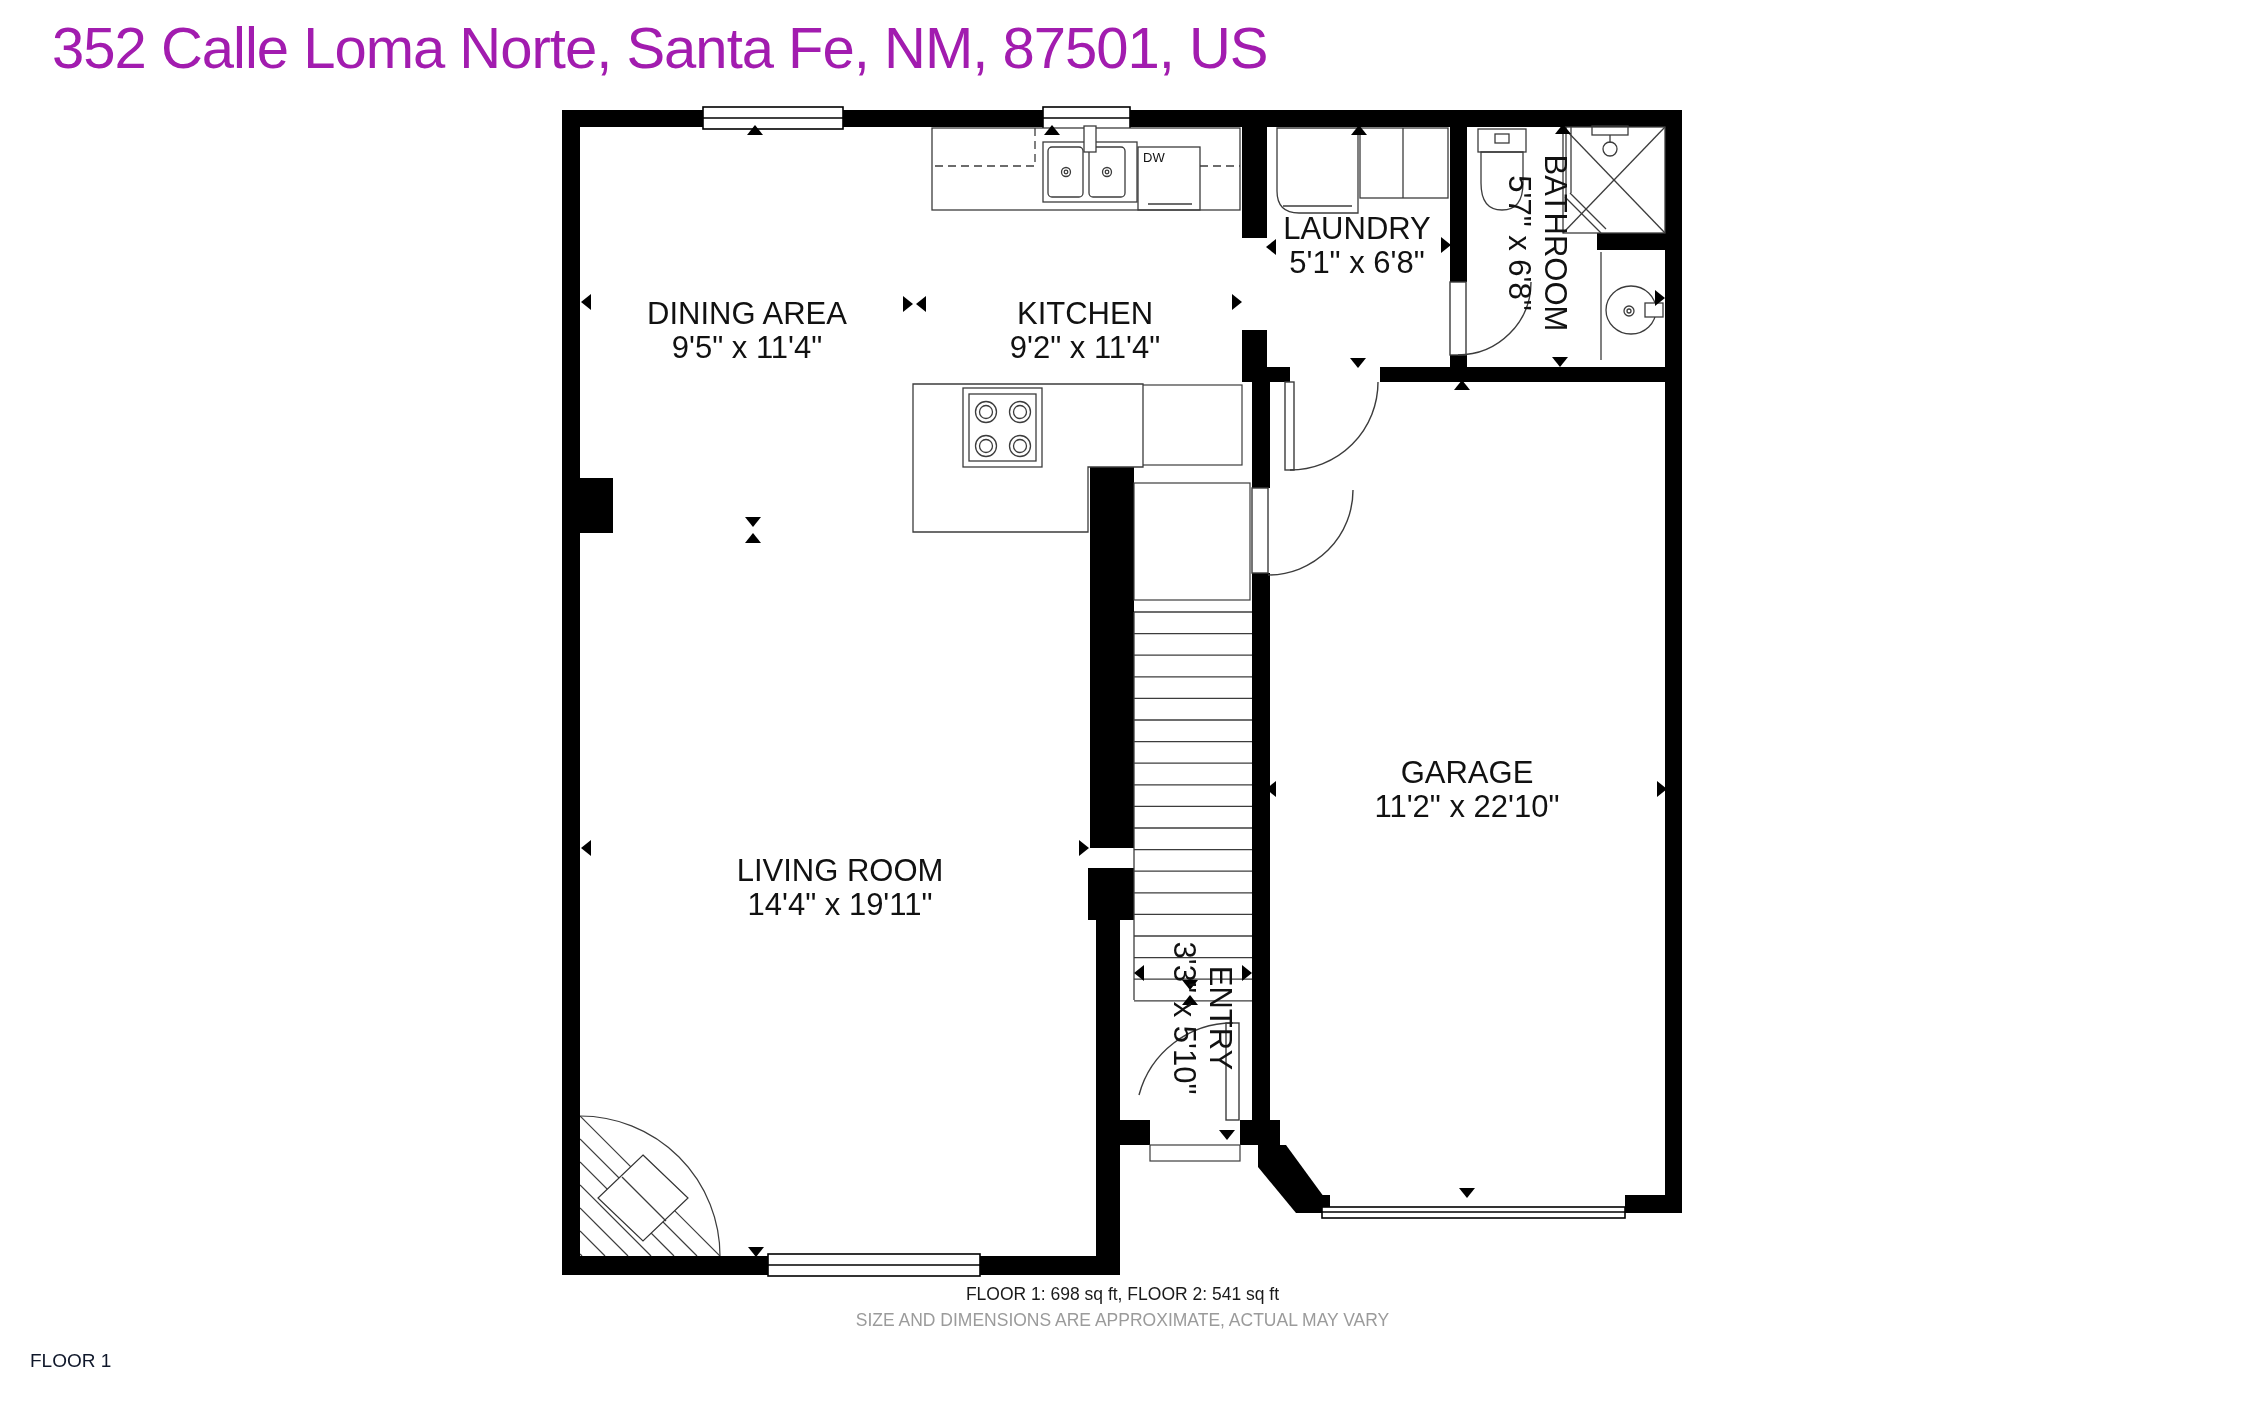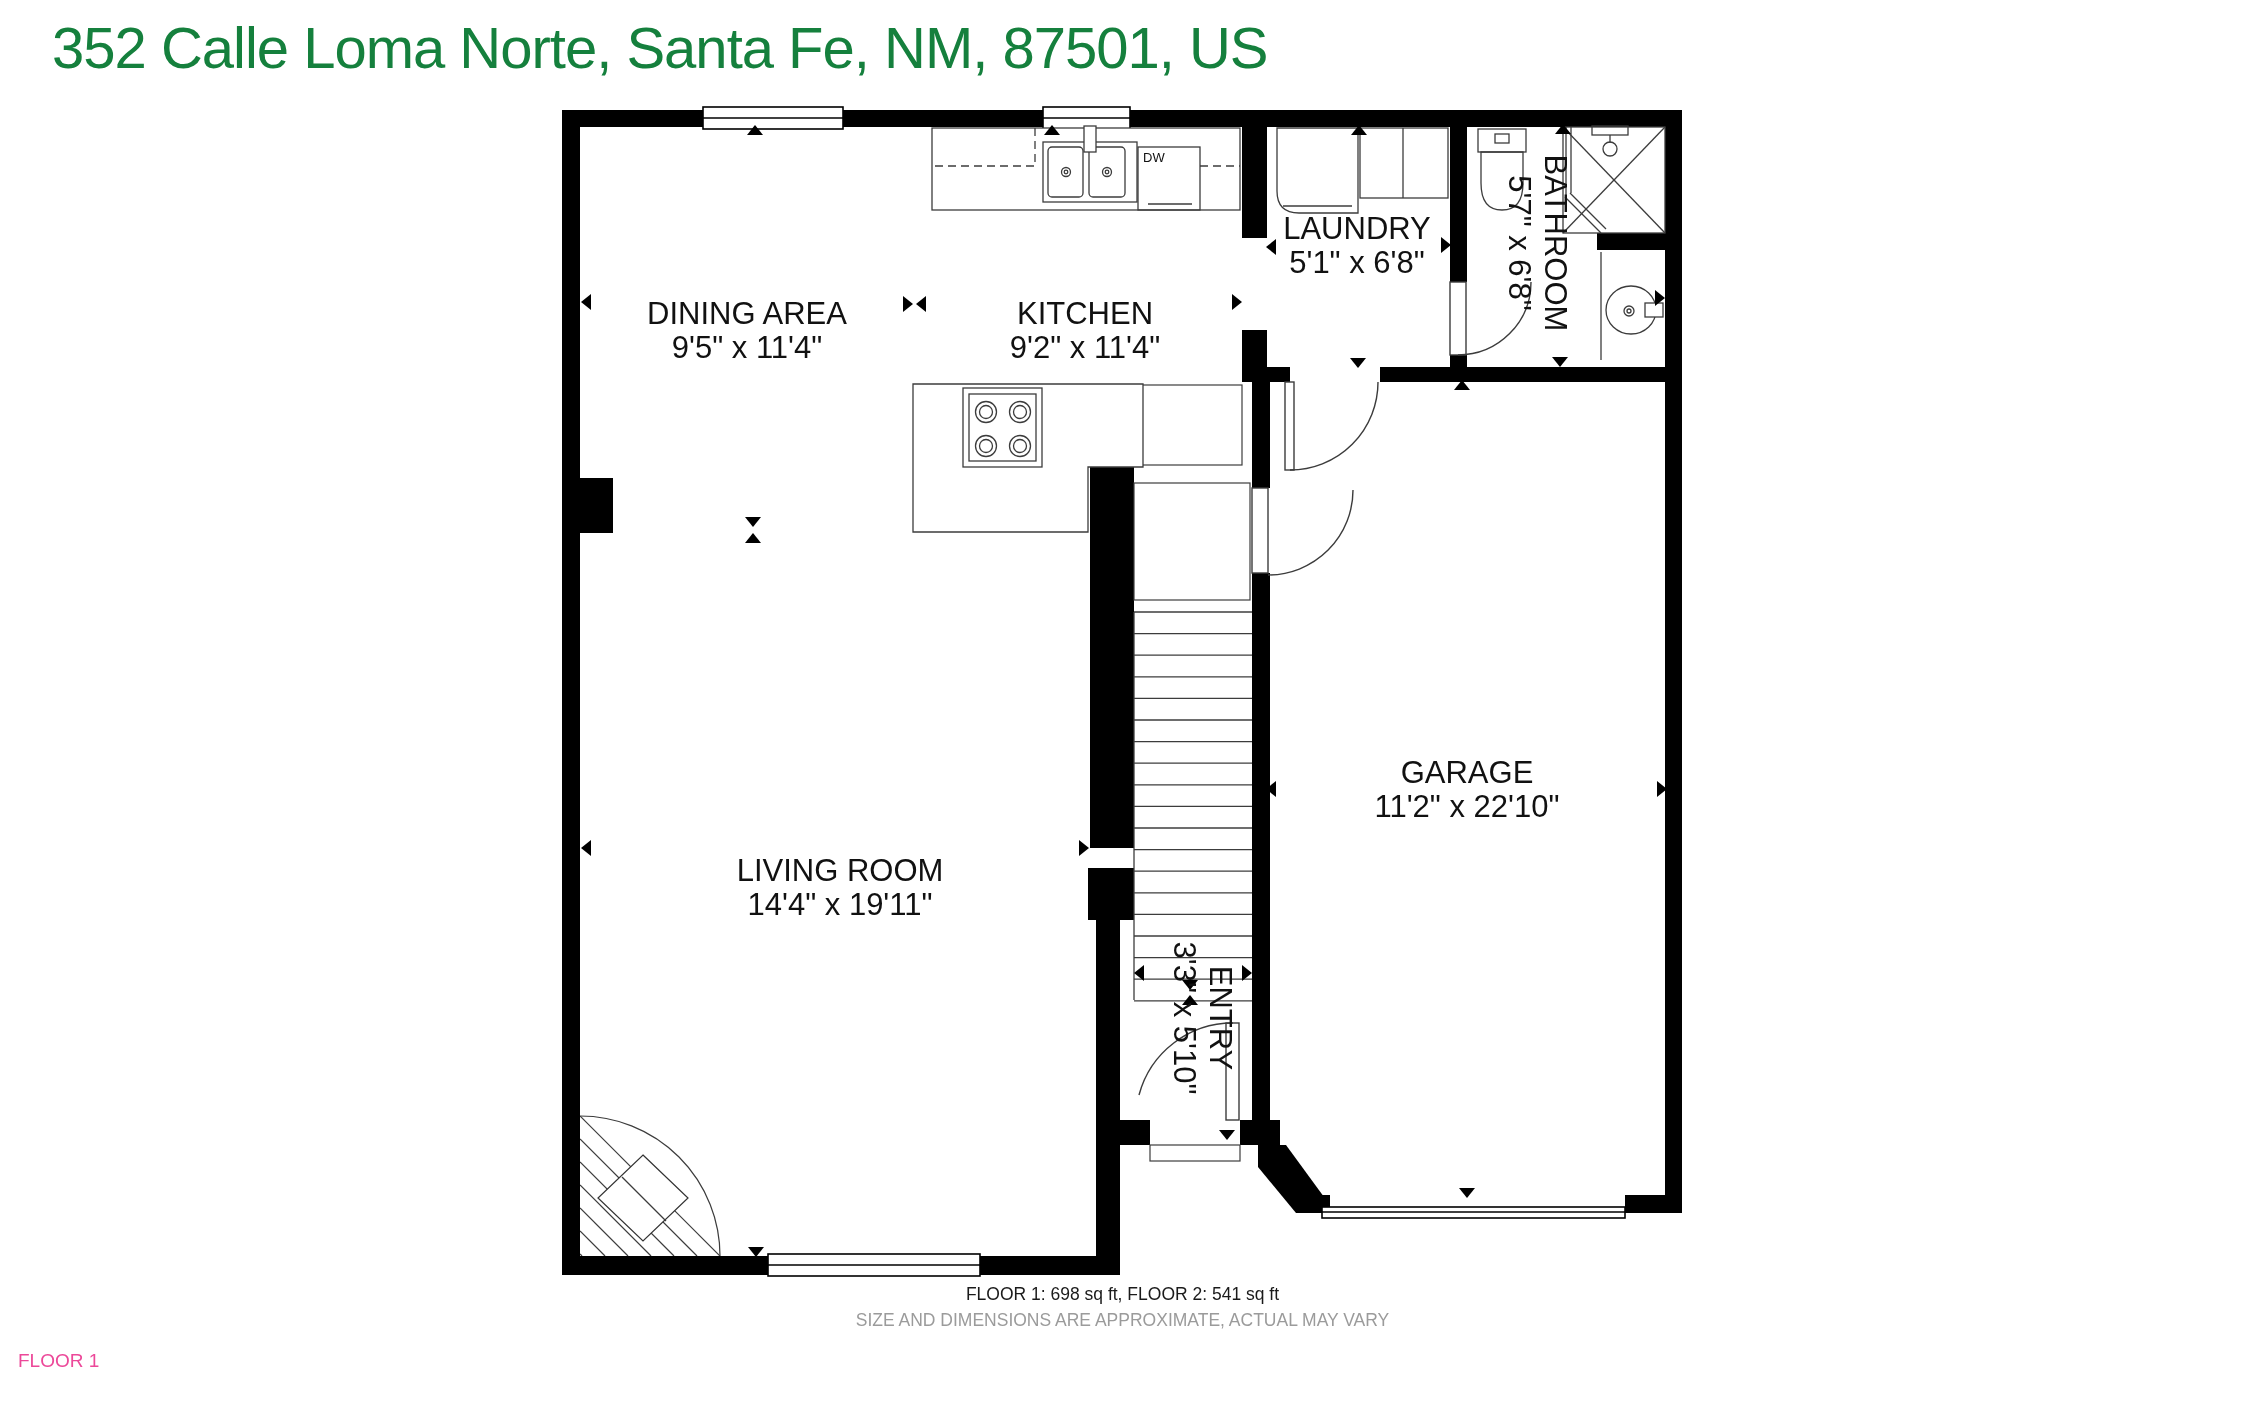--- a/index.html
+++ b/index.html
@@ -1,24 +1,24 @@
 <!DOCTYPE html>
 <html><head>
 <meta charset="utf-8">
 <style>
   html,body{margin:0;padding:0;background:#fff;}
   .page{position:relative;width:2245px;height:1402px;background:#ffffff;overflow:hidden;
         font-family:"Liberation Sans", sans-serif;}
-  .title{position:absolute;left:52px;top:14px;font-size:58px;font-weight:400;color:#15803d;
+  .title{position:absolute;left:52px;top:14px;font-size:58px;font-weight:400;color:#a21caf;
          letter-spacing:-1px;white-space:nowrap;}
   .plan-svg{position:absolute;left:0;top:0;width:2245px;height:1402px;}
   .footer{position:absolute;left:0;top:1281px;width:2245px;text-align:center;color:#1a1a1a;
           font-size:17.5px;line-height:26px;}
   .footer .muted{color:#9b9b9b;}
-  .floor-badge{position:absolute;left:18px;top:1350px;font-size:19px;color:#ec4899;}
+  .floor-badge{position:absolute;left:30px;top:1350px;font-size:19px;color:#0f172a;}
   svg text{font-family:"Liberation Sans", sans-serif;fill:#111;}
   .room-label{font-size:31px;}
   .dw-label{font-size:13px;}
 </style>
 </head>
 <body>
 
 <div class="page">
 
   <div class="title">352 Calle Loma Norte, Santa Fe, NM, 87501, US</div>

